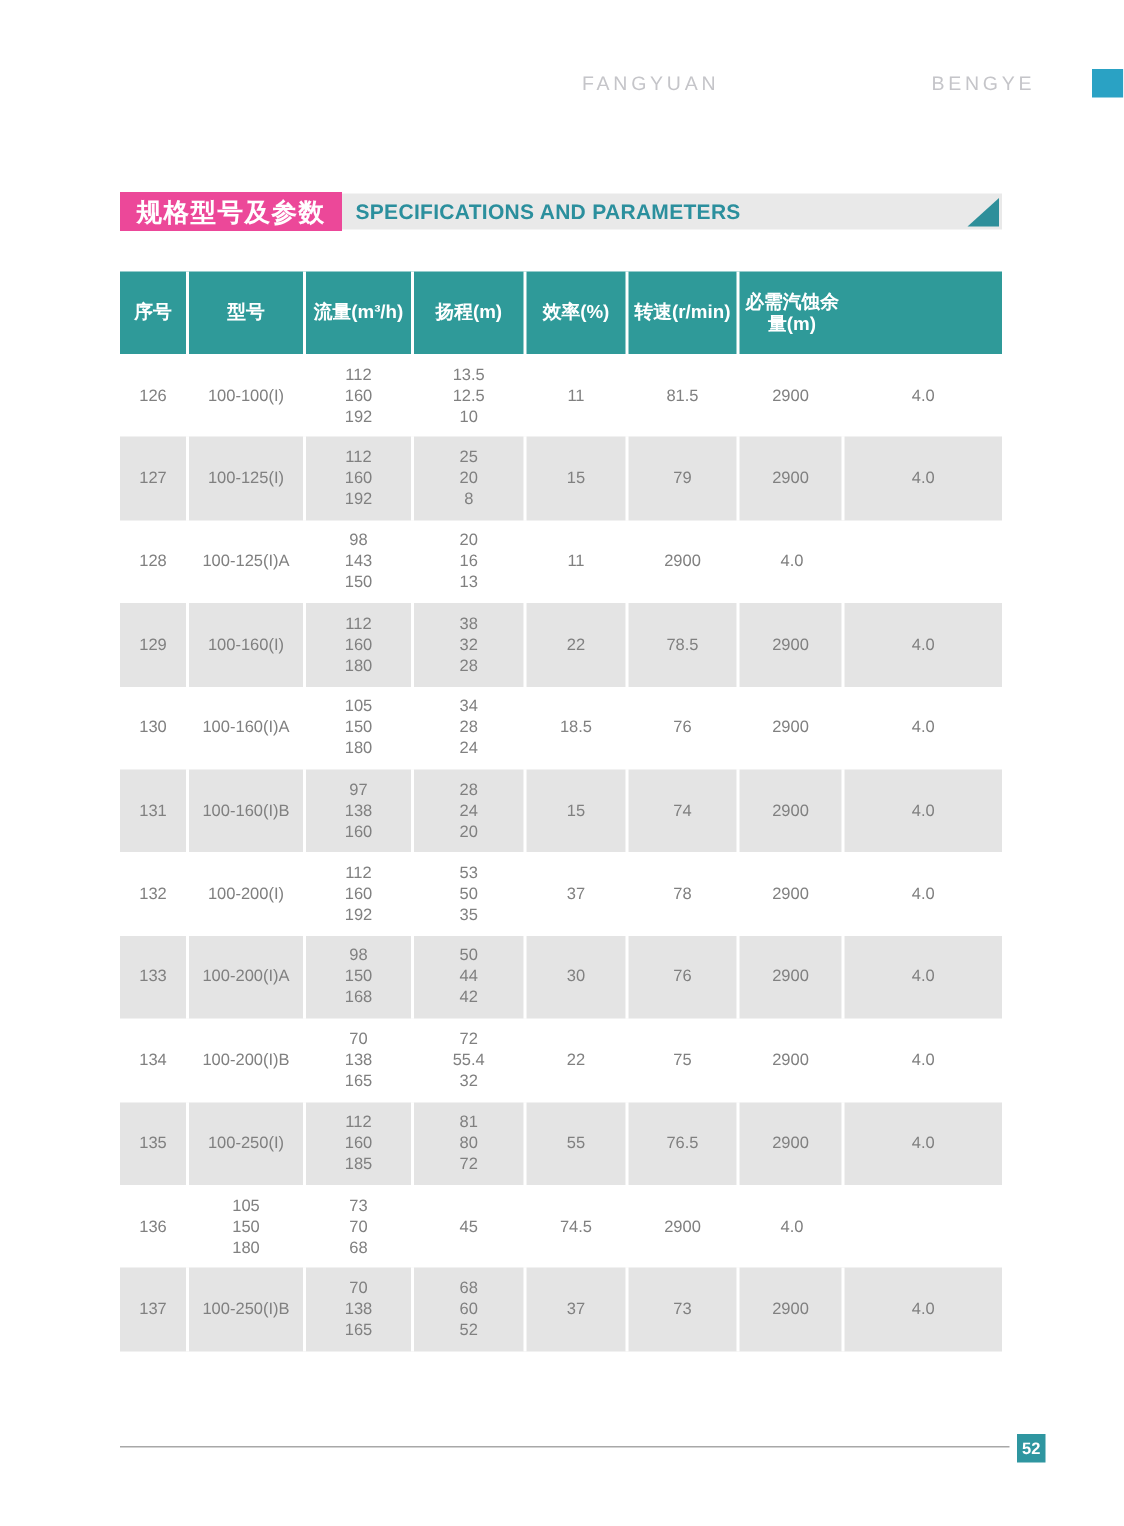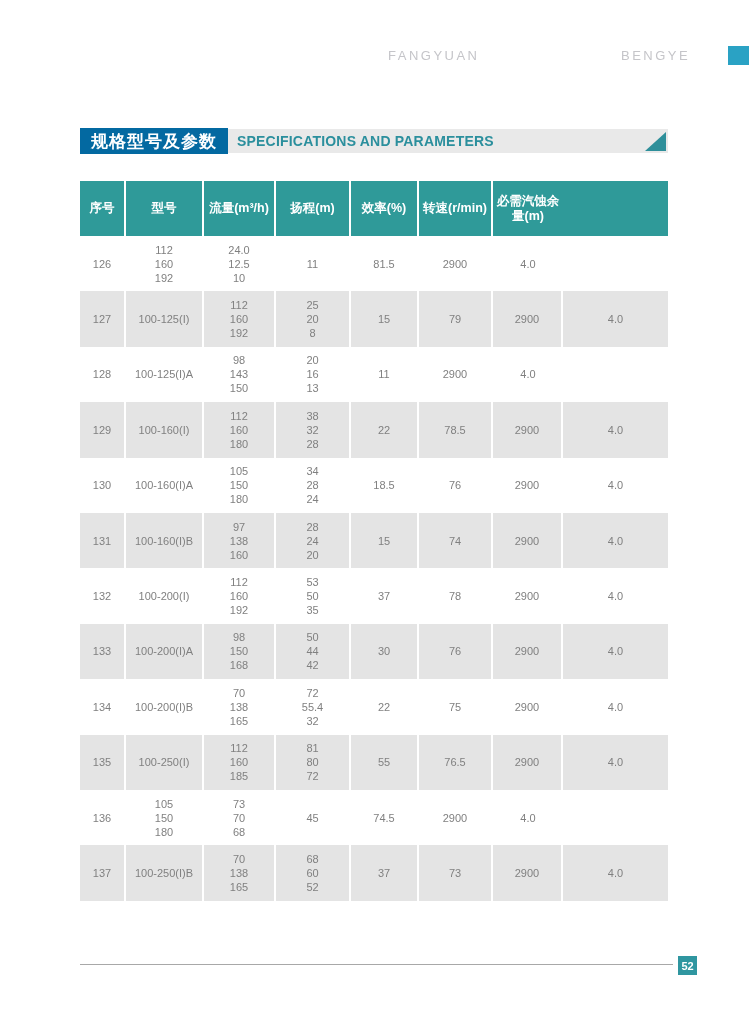--- a/index.html
+++ b/index.html
@@ -19,21 +19,21 @@
   .brand-right { left:621px; }
   .corner-square {
     position:absolute; left:728px; top:46px; width:21px; height:19px;
     background:#2aa2c4;
   }
 
   
   .section-title { position:absolute; left:80px; top:128px; width:588px; height:26px; }
   .title-zh {
     position:absolute; left:0; top:0; width:148px; height:26px;
-    background:#0369a1; color:#ffffff; font-weight:bold; font-size:17px;
+    background:#ec4899; color:#ffffff; font-weight:bold; font-size:17px;
     display:flex; align-items:center; justify-content:center; letter-spacing:1px;
   }
   .title-bar {
     position:absolute; left:148px; top:1px; width:440px; height:24px;
     background:#e9e9e9;
   }
   .title-en {
     position:absolute; left:9px; top:0; height:24px; line-height:25px;
     color:#2b8f9d; font-weight:bold; font-size:14px; letter-spacing:0.2px;
     white-space:nowrap;
@@ -100,27 +100,28 @@
         <div class="t-cell">型号</div>
         <div class="t-cell">流量(m³/h)</div>
         <div class="t-cell">扬程(m)</div>
         <div class="t-cell">效率(%)</div>
         <div class="t-cell">转速(r/min)</div>
         <div class="t-cell">必需汽蚀余量(m)</div>
       </div>
     <div class="t-body" id="table-body">
         <div class="t-row">
           <div class="t-cell">126</div>
+          <div class="t-cell">100-100(I)</div>
           <div class="t-cell">
             <div>112</div>
             <div>160</div>
             <div>192</div>
           </div>
           <div class="t-cell">
-            <div>24.0</div>
+            <div>13.5</div>
             <div>12.5</div>
             <div>10</div>
           </div>
           <div class="t-cell">11</div>
           <div class="t-cell">81.5</div>
           <div class="t-cell">2900</div>
           <div class="t-cell">4.0</div>
         </div>
         <div class="t-row">
           <div class="t-cell">127</div>

